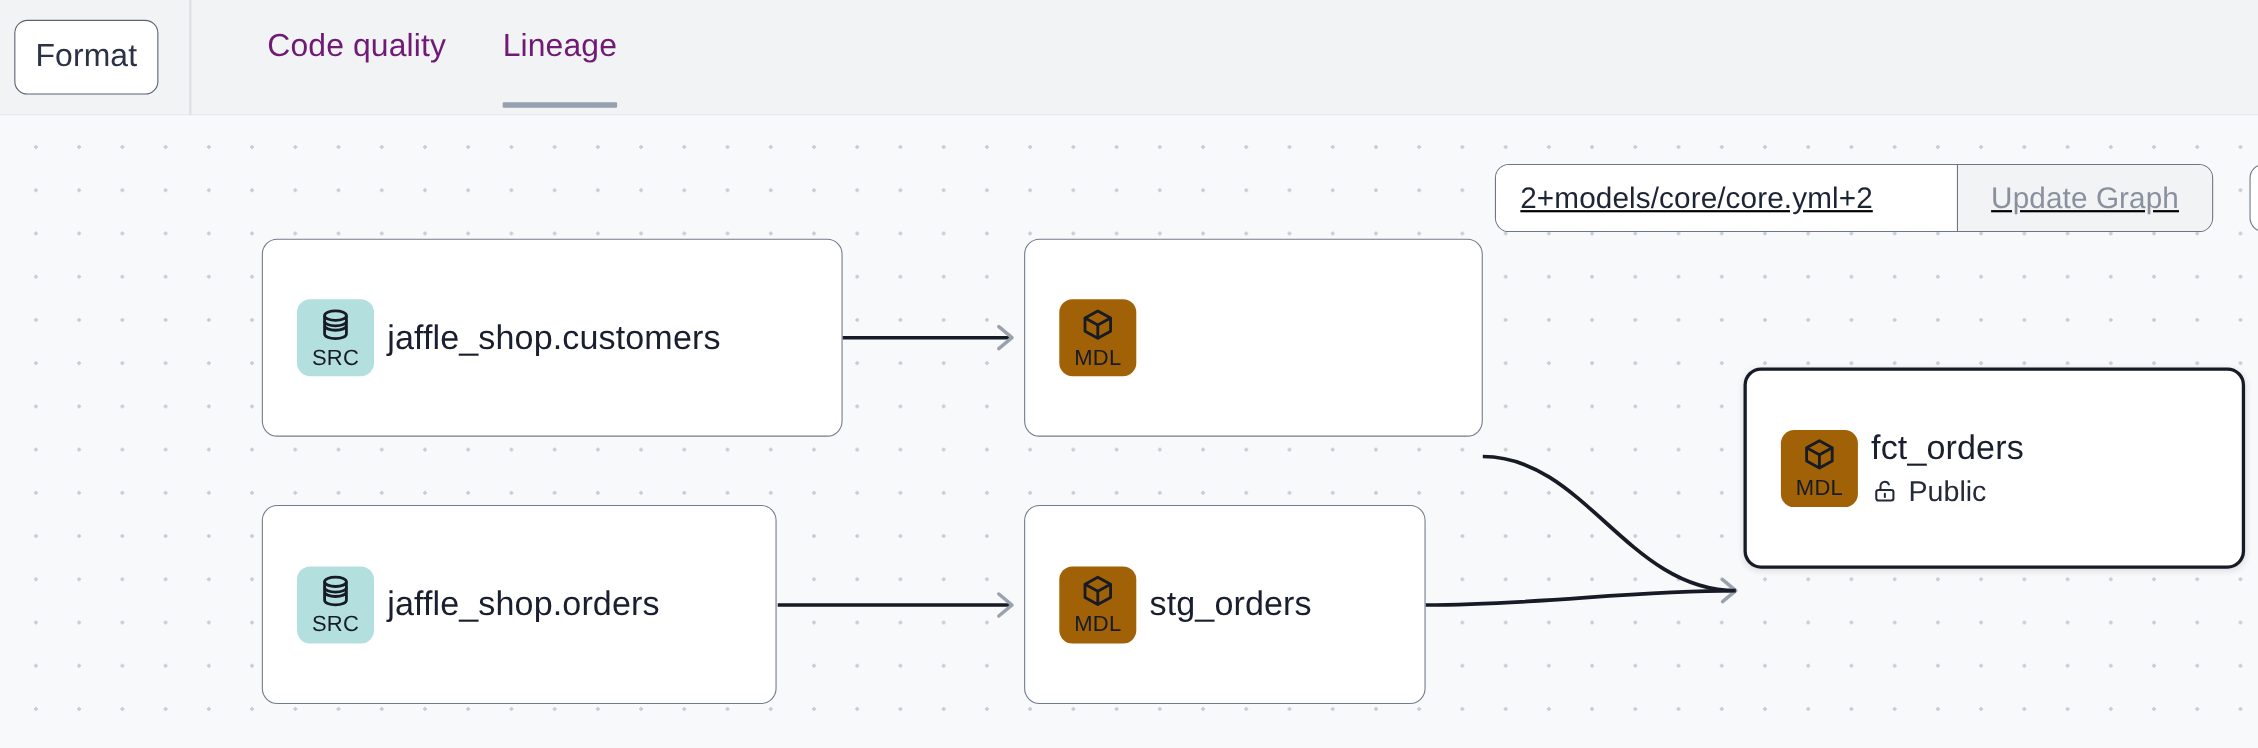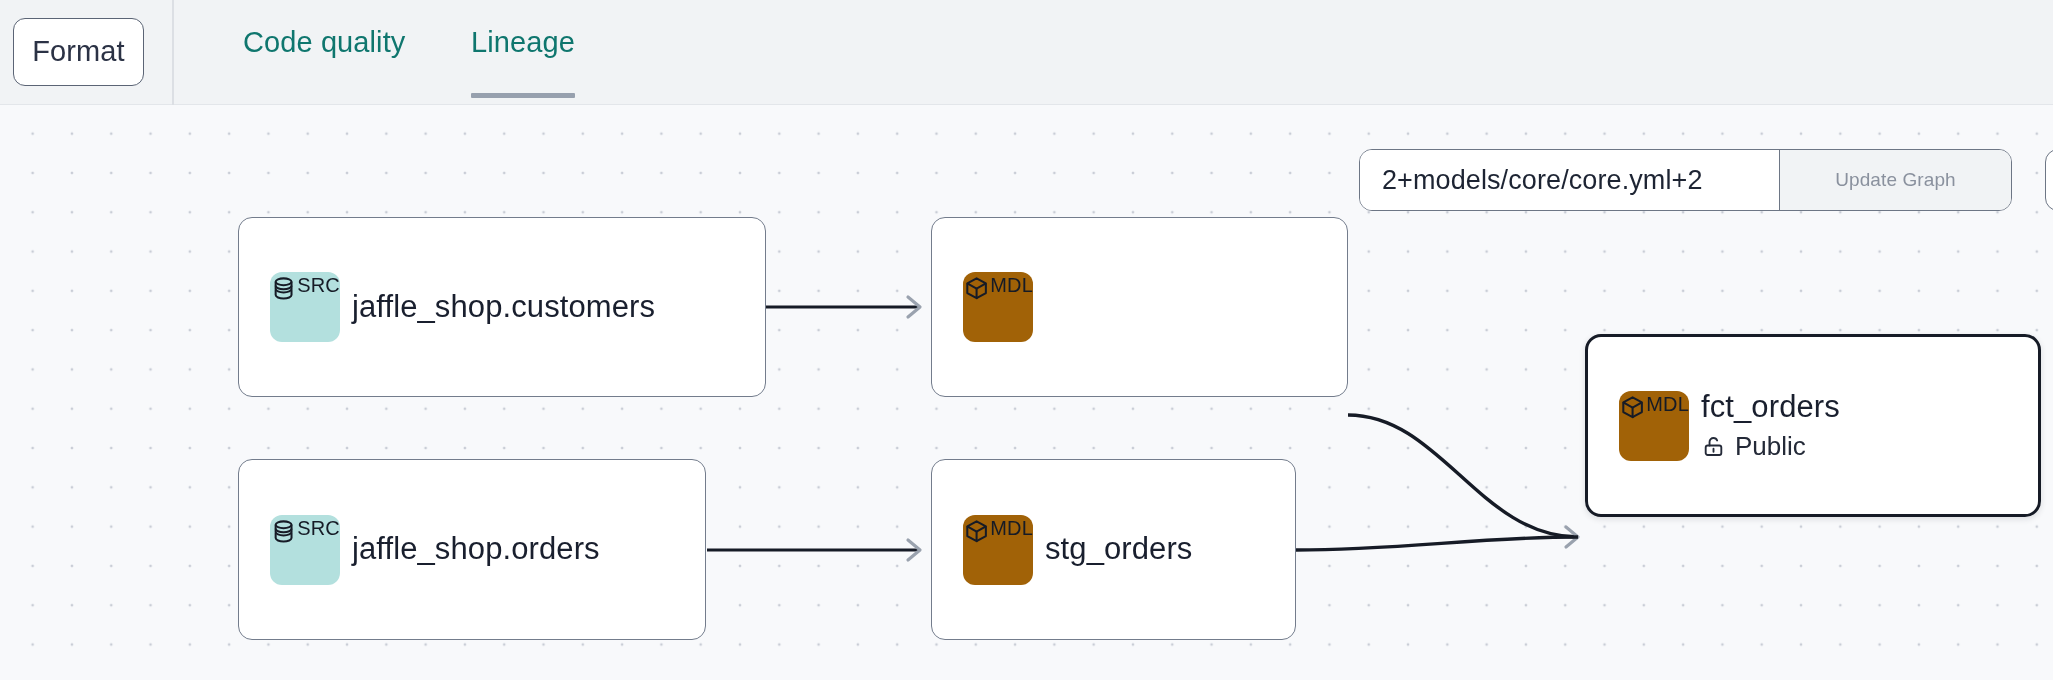--- a/index.html
+++ b/index.html
@@ -58,29 +58,29 @@
   .tabs {
     position: absolute;
     left: 205px;
     top: 0;
     height: 105px;
   }
   .tab {
     position: absolute;
     top: 0;
     height: 105px;
-    color: #0f766e;
+    color: #701a75;
     font-size: 29px;
     line-height: 84px;
     cursor: pointer;
     white-space: nowrap;
     letter-spacing: 0.1px;
   }
   .tab-0 { left: 38px; }
-  .tab-1 { left: 266px; }
+  .tab-1 { left: 252px; }
   .tab-underline {
     position: absolute;
     left: 0;
     bottom: 7px;
     height: 5px;
     background: #97a0ae;
     border-radius: 1px;
     width: 100%;
   }
 
@@ -119,21 +119,22 @@
   .node.selected {
     border: 3.2px solid #161b26;
     border-radius: 16px;
     box-shadow: 0 2px 6px rgba(20,25,35,0.12);
   }
   .badge {
     width: 70px;
     height: 70px;
     border-radius: 12px;
     display: flex;
-    flex-direction: row;
+    flex-direction: column;
+    align-items: center;
     justify-content: center;
     flex: 0 0 auto;
     margin-left: 31px;
   }
   .badge.src { background: #b3e0de; }
   .badge.mdl { background: #a16207; }
   .badge svg { display: block; }
   .badge-text {
     font-size: 20px;
     color: #161b26;
@@ -172,40 +173,41 @@
     left: 1359px;
     top: 44px;
     display: flex;
     align-items: stretch;
     height: 62px;
     border: 1.6px solid #6d7685;
     border-radius: 13px;
     overflow: hidden;
     background: #ffffff;
     box-sizing: border-box;
+    text-decoration: underline;
   }
   .graph-input {
     width: 419px;
     border: none;
     outline: none;
     background: #ffffff;
     font-family: "Liberation Sans", sans-serif;
     font-size: 27px;
     color: #1d2433;
     padding: 0 22px;
     box-sizing: border-box;
     letter-spacing: 0.1px;
   }
   .update-btn {
     width: 232px;
     background: #f1f3f5;
     border: none;
     border-left: 1.5px solid #6d7685;
     font-family: "Liberation Sans", sans-serif;
-    font-size: 19px;
+    font-size: 27px;
     color: #8a919e;
     cursor: pointer;
     letter-spacing: 0.1px;
     box-sizing: border-box;
   }
   .controls-extra {
     position: absolute;
     left: 2045px;
     top: 44px;
     width: 60px;

